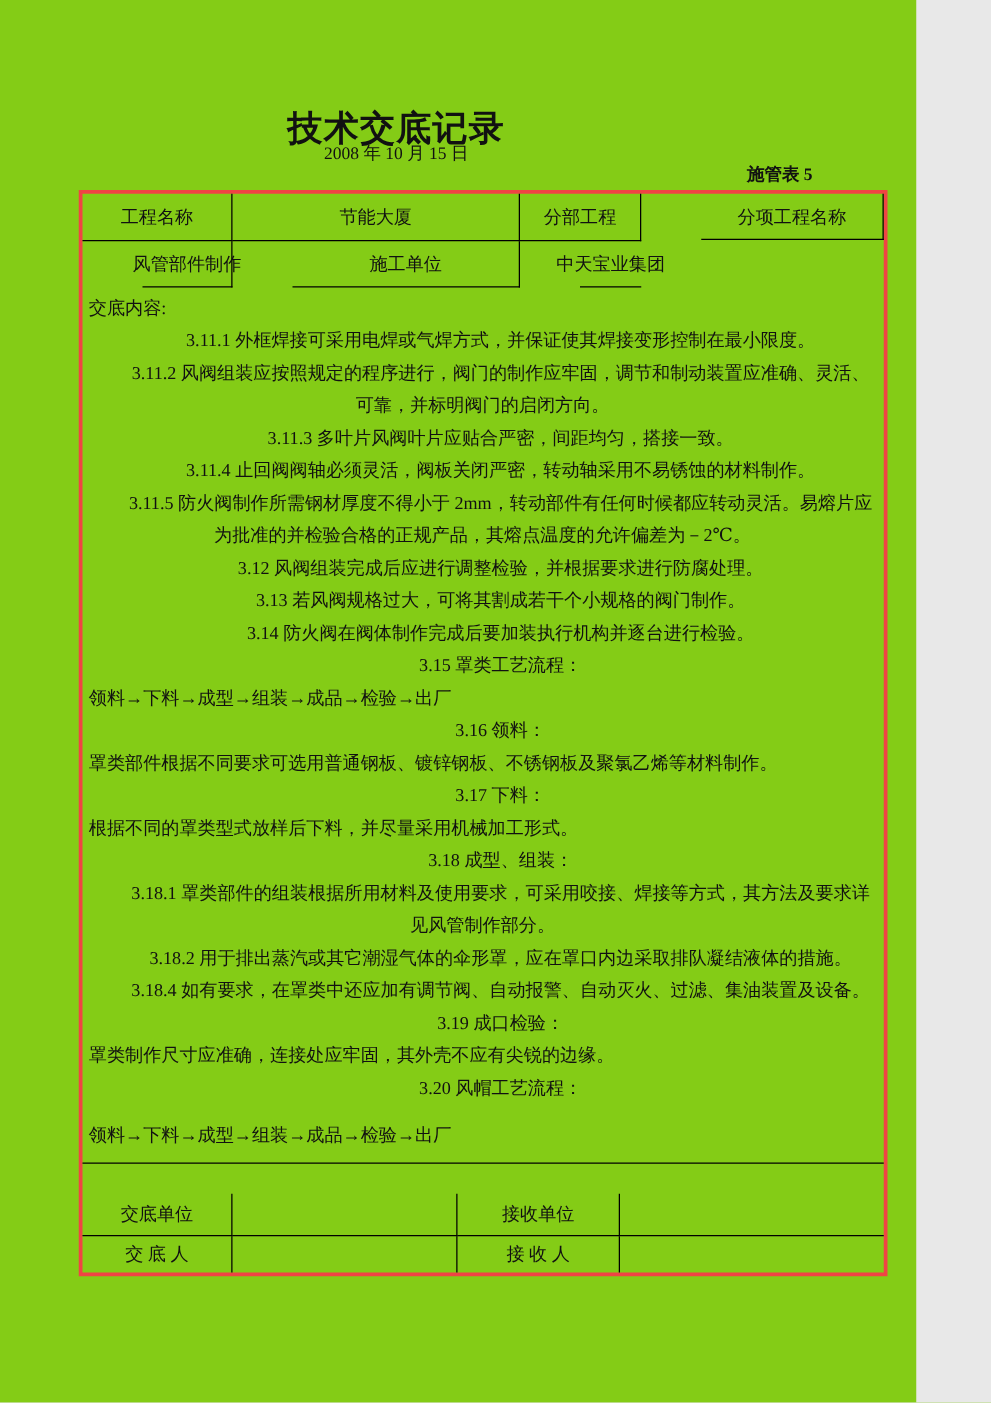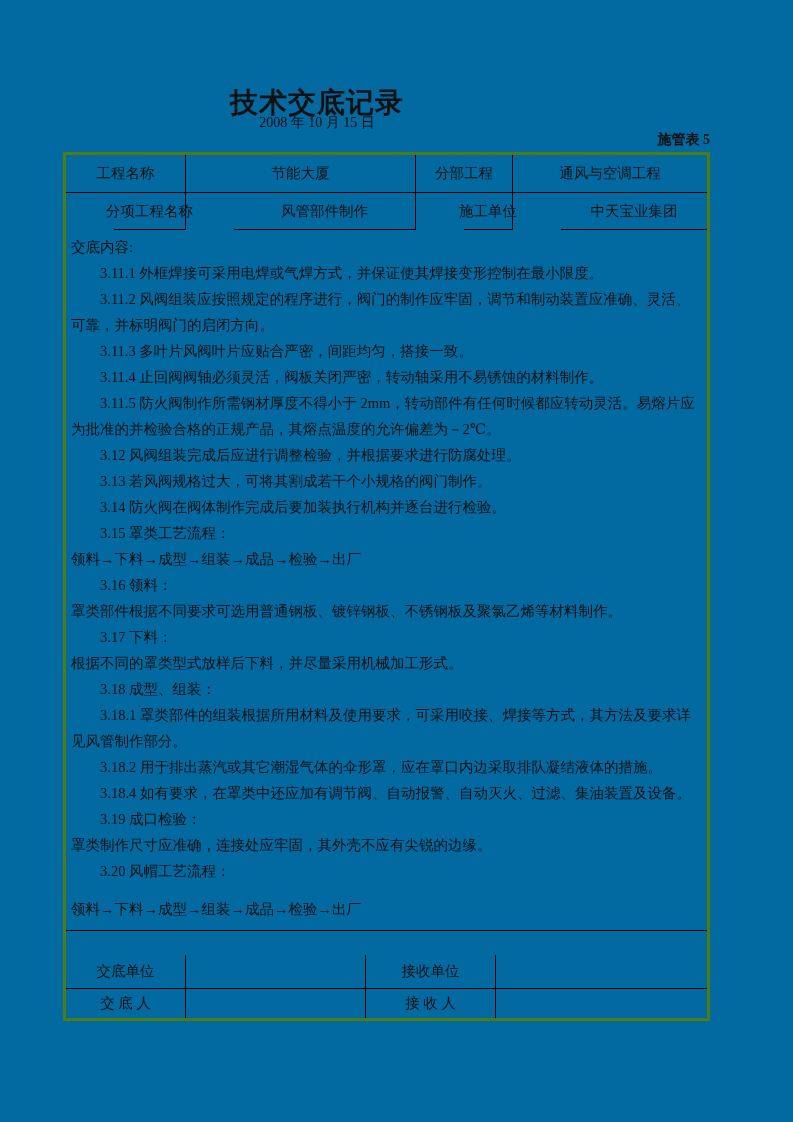--- a/index.html
+++ b/index.html
@@ -1,40 +1,40 @@
 <!DOCTYPE html>
 <html><head>
 <meta charset="utf-8">
 <style>
   html,body{margin:0;padding:0;background:#e8e8e8;}
   .sheet{
     position:relative;
-    width:793px;height:1122px;
-    background:#0369a1;
+    width:733px;height:1122px;
+    background:#84cc16;
     font-family:"Liberation Serif","DejaVu Serif",serif;
     color:#111111;
     overflow:hidden;
   }
   .page-title{
     position:absolute;top:84px;left:317px;transform:translateX(-50%);
     font-family:"Liberation Sans","DejaVu Sans",sans-serif;
     font-size:28px;font-weight:bold;white-space:nowrap;letter-spacing:1px;
   }
   .doc-date{
     position:absolute;top:114px;left:317px;transform:translateX(-50%);
     font-size:14px;white-space:nowrap;
   }
   .form-code{
     position:absolute;top:131px;right:83px;
     font-size:14px;white-space:nowrap;font-weight:bold;
   }
   .main-table{
     position:absolute;left:63px;top:152px;
     width:647px;height:869px;
-    border:3px solid #4d7c0f;
+    border:3px solid #ef4444;
     box-sizing:border-box;
     display:flex;flex-direction:column;
   }
   .info-grid{display:grid;grid-template-columns:120px 230px 97px 1fr;}
   .sig-grid{display:grid;grid-template-columns:120px 180px 130px 1fr;margin-top:24px;}
   .cell{
     display:flex;align-items:center;justify-content:center;
     font-size:14.5px;
     border-right:1px solid #000;border-bottom:1px solid #000;
     box-sizing:border-box;white-space:nowrap;
@@ -47,39 +47,38 @@
   .content-cell{
     flex:1;
     border-bottom:1px solid #000;
     box-sizing:border-box;
     padding:4px 6px 1px 5px;
     font-size:14.5px;
     overflow:hidden;
   }
   .content-heading{margin:0;line-height:26px;}
   .para{margin:0;line-height:26px;}
-  .para.indent{text-indent:2em;}
+  .para.indent{text-indent:2em;text-align:center;}
   .para.gap-before{margin-top:12px;}
 </style>
 </head>
 <body>
 
 <div class="sheet">
 
   <div class="page-title">技术交底记录</div>
   <div class="doc-date">2008 年 10 月 15 日</div>
   <div class="form-code">施管表 5</div>
 
   <div class="main-table">
 
     <div class="info-grid">
       <div class="cell r1">工程名称</div>
       <div class="cell r1">节能大厦</div>
       <div class="cell r1">分部工程</div>
-      <div class="cell r1 last-col">通风与空调工程</div>
 
       <div class="cell r2">分项工程名称</div>
       <div class="cell r2">风管部件制作</div>
       <div class="cell r2">施工单位</div>
       <div class="cell r2 last-col">中天宝业集团</div>
     </div>
 
     <div class="content-cell">
       <p class="content-heading">交底内容:</p>
       <div>

